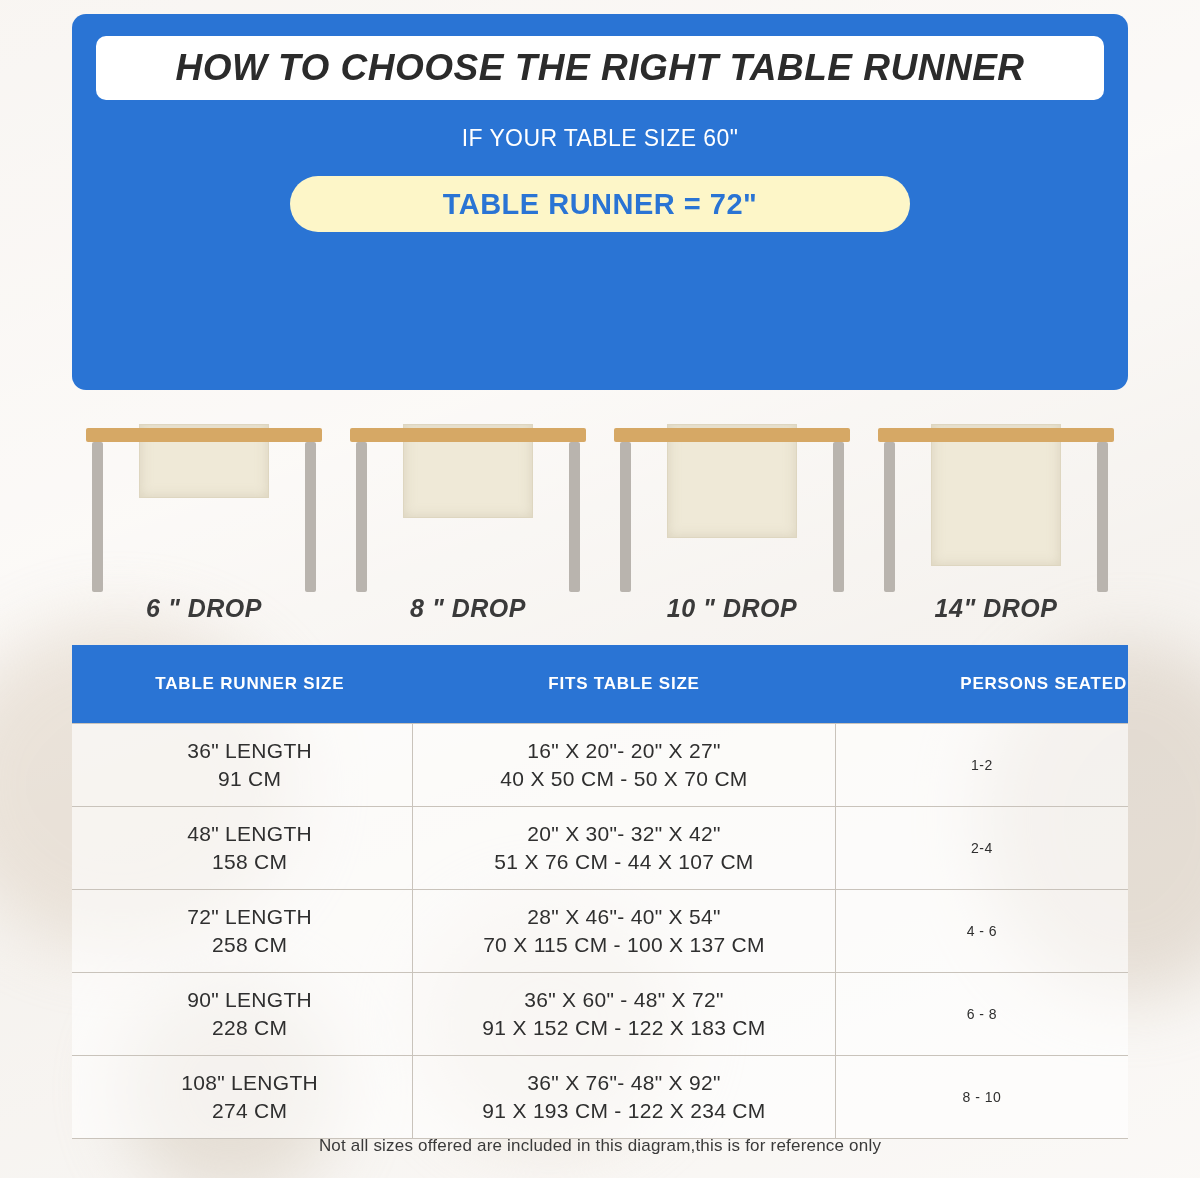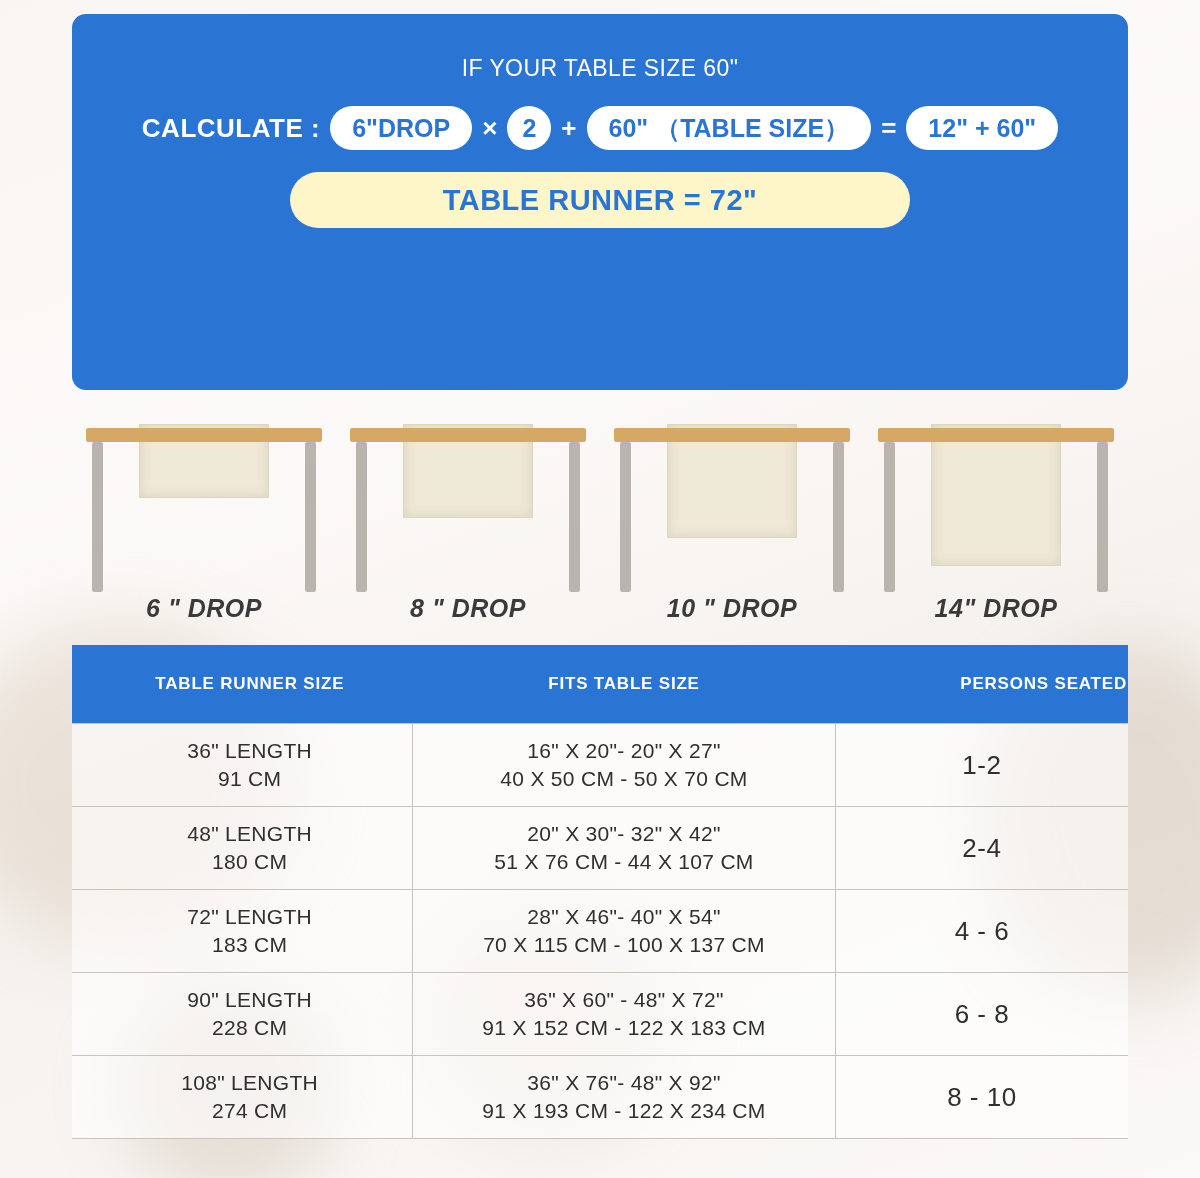--- a/index.html
+++ b/index.html
@@ -211,21 +211,21 @@
   .size-table tbody tr td:first-child { border-left: none; }
   .cell-main {
     font-size: 21px;
     letter-spacing: 0.3px;
     line-height: 28px;
   }
   .col-a { width: 330px; padding-left: 16px; }
   .col-b { width: 430px; }
   .col-c { width: 296px; text-align: right; }
   .persons {
-    font-size: 26px;
+    font-size: 14px;
     letter-spacing: 0.5px;
   }
   .vdiv { border-left: 1px solid #c9c3bb !important; }
   .footnote {
     position: absolute;
     left: 72px;
     top: 1136px;
     width: 1056px;
     text-align: center;
     font-size: 17px;
@@ -238,35 +238,28 @@
 
 <div class="page">
 
   <div class="bg-blob blob1"></div>
   <div class="bg-blob blob2"></div>
   <div class="bg-blob blob3"></div>
   <div class="bg-blob blob4"></div>
 
   <div class="calc-panel">
 
+    <div class="title-pill">
+      <span>HOW TO CHOOSE THE RIGHT TABLE RUNNER</span>
+    </div>
 
     <div class="subtitle">
       <div>IF YOUR TABLE SIZE 60"</div>
     </div>
 
-    <div class="calc-row">
-      <div class="calc-label">CALCULATE :</div>
-      <div class="pill">6"DROP</div>
-      <div class="op">×</div>
-      <div class="pill circle">2</div>
-      <div class="op">+</div>
-      <div class="pill">60" （TABLE SIZE）</div>
-      <div class="op">=</div>
-      <div class="pill">12" + 60"</div>
-    </div>
 
     <div class="result-pill">
       <span>TABLE RUNNER = 72"</span>
     </div>
   </div>
 
   <div class="drops">
 
     <div class="drop-cell">
       <div class="runner" style="height:72px"></div>
@@ -319,33 +312,33 @@
         <td class="col-b vdiv">
           <div class="cell-main">16" X 20"- 20" X 27"</div>
           <div class="cell-main">40 X 50 CM - 50 X 70 CM</div>
         </td>
         <td class="col-c vdiv persons">1-2</td>
       </tr>
 
       <tr>
         <td class="col-a">
           <div class="cell-main">48" LENGTH</div>
-          <div class="cell-main">180 CM</div>
+          <div class="cell-main">158 CM</div>
         </td>
         <td class="col-b vdiv">
           <div class="cell-main">20" X 30"- 32" X 42"</div>
           <div class="cell-main">51 X 76 CM - 44 X 107 CM</div>
         </td>
         <td class="col-c vdiv persons">2-4</td>
       </tr>
 
       <tr>
         <td class="col-a">
           <div class="cell-main">72" LENGTH</div>
-          <div class="cell-main">183 CM</div>
+          <div class="cell-main">258 CM</div>
         </td>
         <td class="col-b vdiv">
           <div class="cell-main">28" X 46"- 40" X 54"</div>
           <div class="cell-main">70 X 115 CM - 100 X 137 CM</div>
         </td>
         <td class="col-c vdiv persons">4 - 6</td>
       </tr>
 
       <tr>
         <td class="col-a">
@@ -367,14 +360,15 @@
         <td class="col-b vdiv">
           <div class="cell-main">36" X 76"- 48" X 92"</div>
           <div class="cell-main">91 X 193 CM - 122 X 234 CM</div>
         </td>
         <td class="col-c vdiv persons">8 - 10</td>
       </tr>
 
     </tbody>
   </table>
 
+  <div class="footnote">Not all sizes offered are included in this diagram,this is for reference only</div>
 
 </div>
 
 </body></html>

